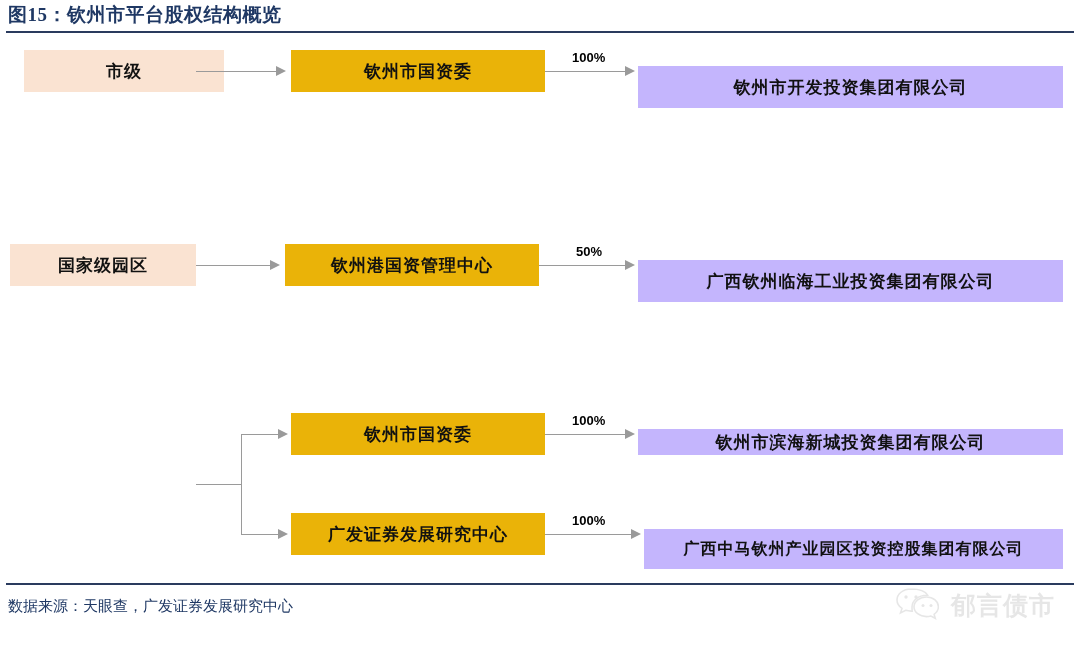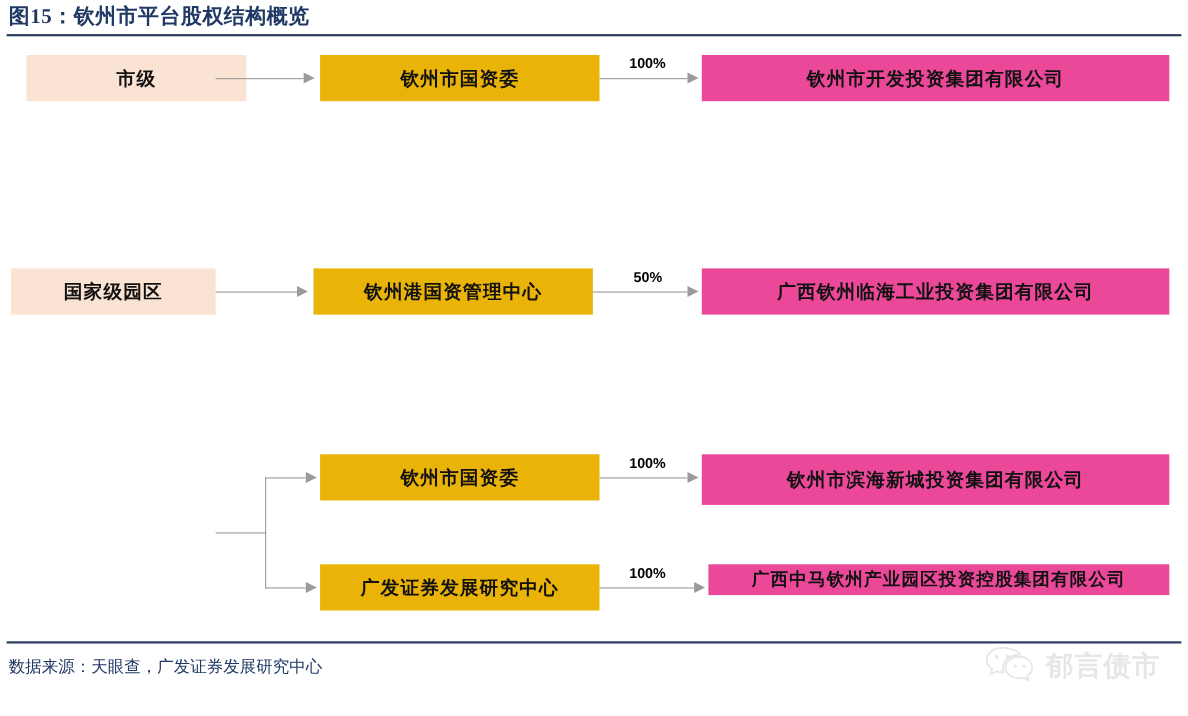--- a/index.html
+++ b/index.html
@@ -72,21 +72,22 @@
     letter-spacing: 1px;
     white-space: nowrap;
   }
   .box.cat {
     background: #fae3d2;
   }
   .box.ent {
     background: #eab308;
   }
   .box.sub {
-    background: #ec4899;
+    background: #c4b5fd;
+    margin-top: 16px;
   }
 
   
   .hline {
     position: absolute;
     height: 1px;
     background: #9a9a9a;
   }
   .vline {
     position: absolute;
@@ -170,27 +171,27 @@
   <div class="vline" style="left:241px; top:434px; height:101px;"></div>
   <div class="hline" style="left:241px; top:434px; width:37px;"></div>
   <div class="arrowhead" style="left:278px; top:429px;"></div>
   <div class="hline" style="left:241px; top:534px; width:37px;"></div>
   <div class="arrowhead" style="left:278px; top:529px;"></div>
 
   <div class="box ent" style="left:291px; top:413px; width:254px; height:42px;">钦州市国资委</div>
   <div class="hline" style="left:545px; top:434px; width:80px;"></div>
   <div class="arrowhead" style="left:625px; top:429px;"></div>
   <div class="pct" style="left:572px; top:413px;">100%</div>
-  <div class="box sub" style="left:638px; top:413px; width:425px; height:46px;">钦州市滨海新城投资集团有限公司</div>
+  <div class="box sub" style="left:638px; top:413px; width:425px; height:26px;">钦州市滨海新城投资集团有限公司</div>
 
   <div class="box ent" style="left:291px; top:513px; width:254px; height:42px;">广发证券发展研究中心</div>
   <div class="hline" style="left:545px; top:534px; width:86px;"></div>
   <div class="arrowhead" style="left:631px; top:529px;"></div>
   <div class="pct" style="left:572px; top:513px;">100%</div>
-  <div class="box sub" style="left:644px; top:513px; width:419px; height:28px; font-size:16px;">广西中马钦州产业园区投资控股集团有限公司</div>
+  <div class="box sub" style="left:644px; top:513px; width:419px; height:40px; font-size:16px;">广西中马钦州产业园区投资控股集团有限公司</div>
 
   <div class="rule-bottom"></div>
   <div class="source-note">数据来源：天眼查，广发证券发展研究中心</div>
 
   <div class="watermark">
     <span>
       <svg width="44" height="34" viewBox="0 0 44 34" aria-hidden="true">
         <path d="M16 3C8 3 2 8 2 14c0 3.4 2 6.4 5 8.4L5.5 27l5.2-2.7c1.7.5 3.5.8 5.3.8h1.2C17 23.8 17 22.4 17 21c0-6.6 6.6-11.8 14.6-11.8h1C30.6 5.5 23.9 3 16 3z" fill="none" stroke="#bfbfbf" stroke-width="1.6"></path>
         <circle cx="11" cy="11" r="1.7" fill="#bfbfbf"></circle>
         <circle cx="21" cy="11" r="1.7" fill="#bfbfbf"></circle>

